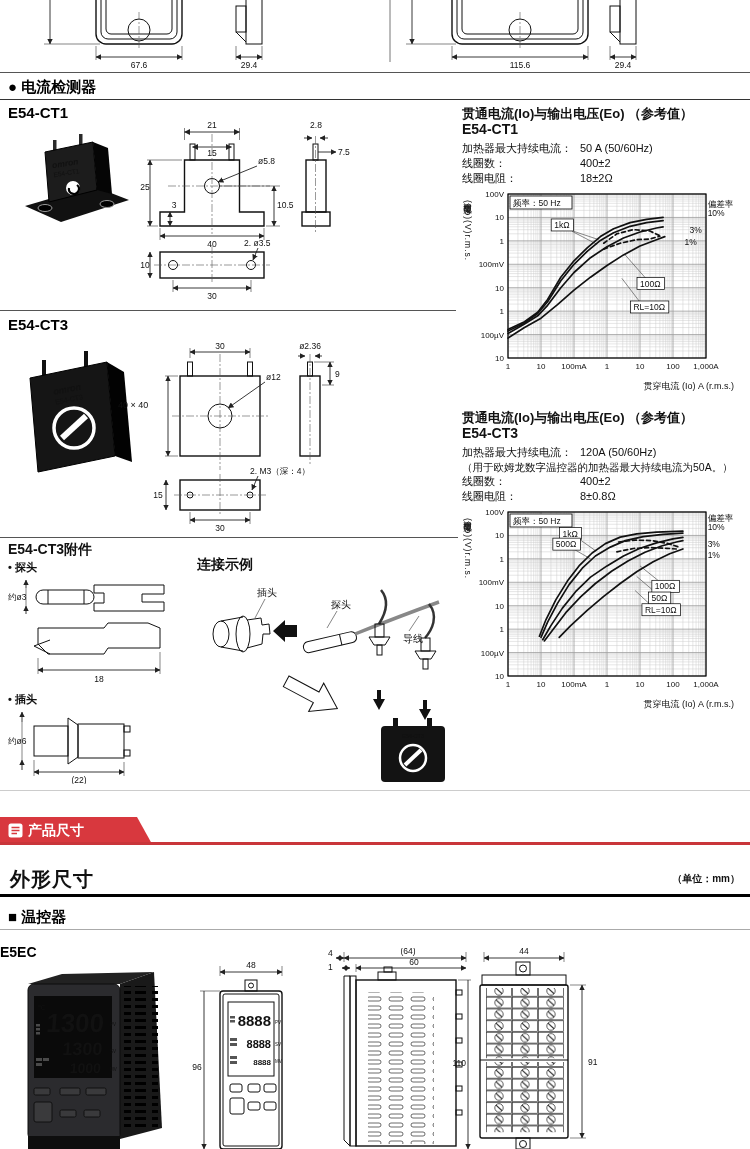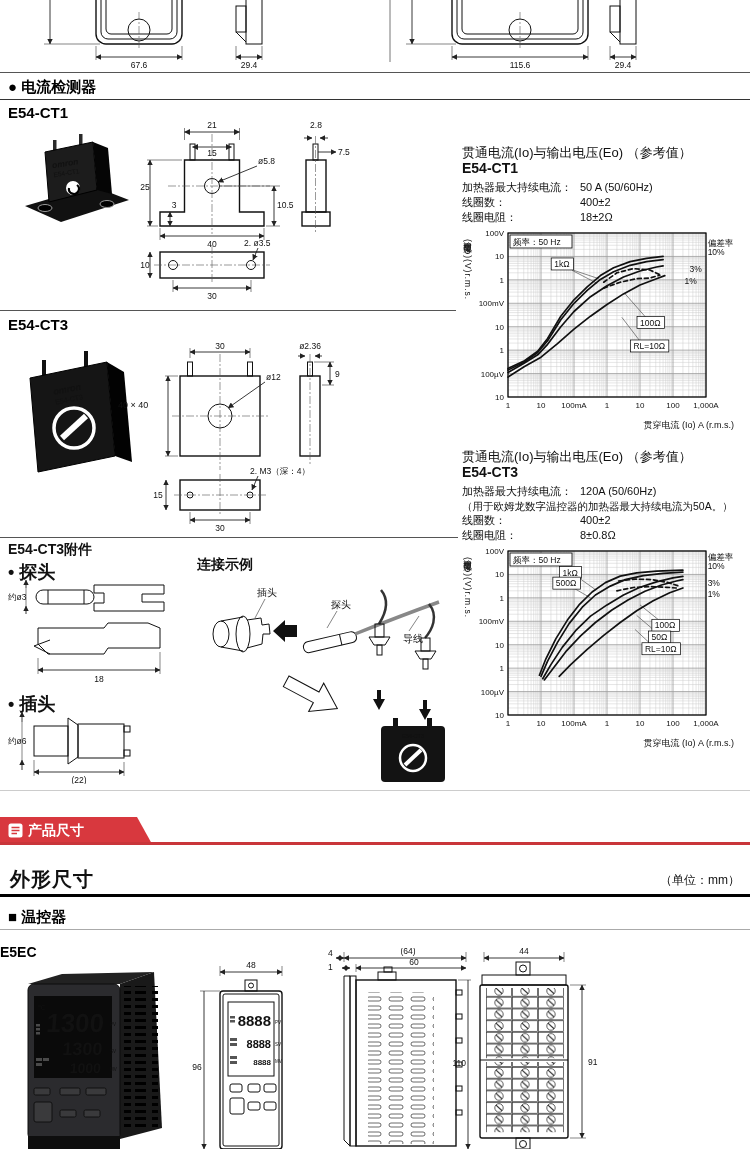--- a/index.html
+++ b/index.html
@@ -11,36 +11,36 @@
   .modelhead{position:absolute;font-size:15px;font-weight:bold;color:#000;}
   svg text{font-family:"Liberation Sans",sans-serif;fill:#111;}
   .ol{fill:none;stroke:#111;stroke-width:1.4;}
   .ol2{fill:none;stroke:#111;stroke-width:1;}
   .cl{stroke:#555;stroke-width:0.6;stroke-dasharray:8 2 2 2;fill:none;}
   .ext{stroke:#333;stroke-width:0.6;}
   .dl{stroke:#222;stroke-width:0.9;marker-start:url(#arw);marker-end:url(#arw);}
   .dle{stroke:#222;stroke-width:0.9;marker-end:url(#arw);}
   .dim{font-size:8.5px;}
   .chart-block{position:absolute;width:288px;}
-  .cb-title{font-size:13px;font-weight:normal;line-height:15px;margin-top:39px;}
+  .cb-title{font-size:13px;font-weight:bold;line-height:15px;}
   .cb-model{font-size:14px;font-weight:bold;line-height:17px;margin-bottom:3px;}
   .spec-row{font-size:11px;line-height:15px;}
   .spec-l{display:inline-block;min-width:118px;}
   .spec-note{font-size:10.5px;line-height:14px;}
   .plot-wrap{position:relative;margin-top:2px;}
   .ylab{position:absolute;left:0;top:8px;writing-mode:vertical-rl;text-orientation:mixed;
         font-size:8.5px;letter-spacing:1px;}
   .xlab{width:272px;text-align:right;font-size:9px;margin-top:-4px;}
-  .acc-label{position:absolute;font-size:18px;font-weight:bold;}
+  .acc-label{position:absolute;font-size:11px;font-weight:bold;}
   .banner-tab{position:absolute;left:0;top:817px;width:152px;height:27px;
       clip-path:polygon(0 0,137px 0,152px 100%,0 100%);display:flex;align-items:center;}
   .banner-line{position:absolute;left:0;top:842px;width:750px;height:3px;}
   .banner-text{color:#fff;font-size:14px;font-weight:bold;margin-left:28px;}
   .outline-head{position:absolute;left:10px;top:866px;font-size:20px;font-weight:bold;letter-spacing:1px;}
-  .unit-note{position:absolute;right:10px;top:872px;font-size:12px;font-weight:normal;}
+  .unit-note{position:absolute;right:10px;top:872px;font-size:10px;font-weight:bold;}
   .thickrule{position:absolute;left:0;top:894px;width:750px;height:3px;background:#000;}
   .dim40{position:absolute;left:118px;top:400px;width:44px;text-align:left;font-size:9px;}
 </style>
 </head>
 <body>
 
 <div id="page">
 
   <svg width="0" height="0" style="position:absolute" aria-hidden="true">
     <defs>

